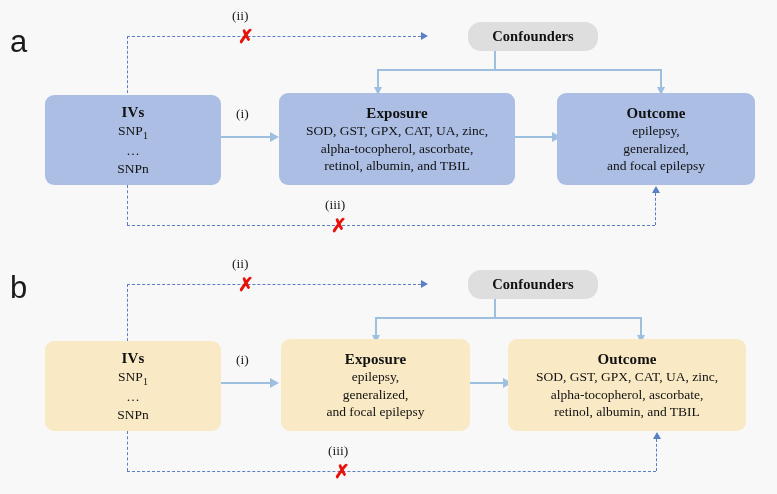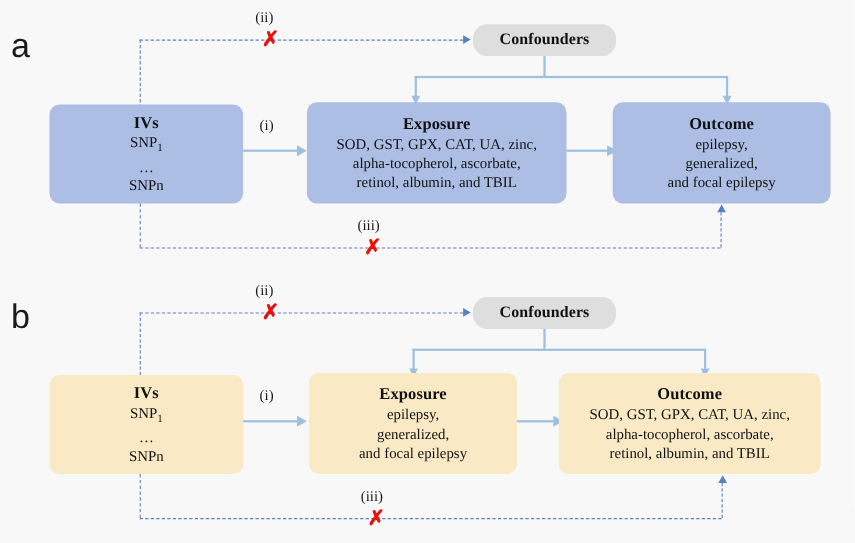--- a/index.html
+++ b/index.html
@@ -52,20 +52,21 @@
     font-size: 10px;
   }
 
   .node.blue   { background: #acbee4; }
   .node.cream  { background: #f9eac5; }
   .node.grey   { background: #dedede; }
 
   .node.conf {
     border-radius: 13px;
     padding: 0;
+    margin-left: 38px;
   }
   .node.conf .title { font-size: 14.5px; }
 
   
   .hline, .vline {
     position: absolute;
     background: #9dbfe0;
   }
   .hline { height: 2px; }
   .vline { width: 2px; }

